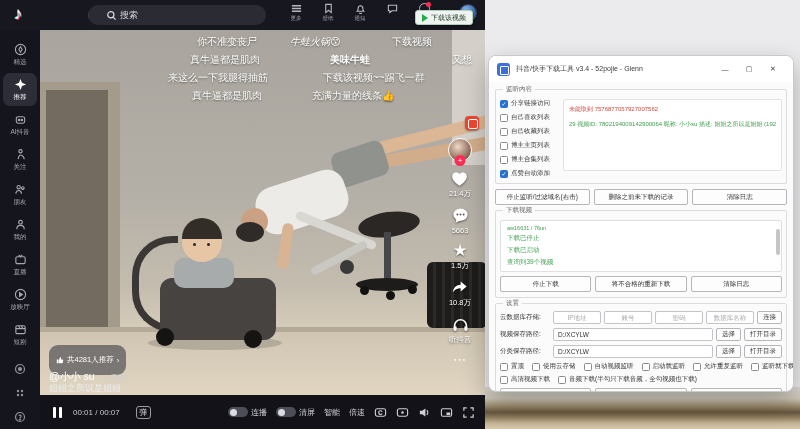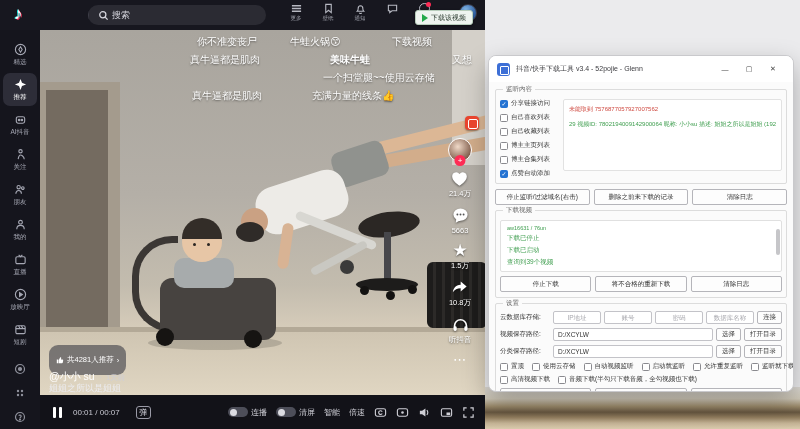--- a/index.html
+++ b/index.html
@@ -12,21 +12,21 @@
 
   
   .dy-header { position:absolute; left:0; top:0; width:485px; height:30px; background:#17171f; z-index:30; }
   .dy-logo { position:absolute; left:14px; top:4px; font-size:17px; font-weight:bold; color:#fff;
              text-shadow:-1px 0 0 #25f4ee, 1px 1px 0 #fe2c55; }
   .dy-search { position:absolute; left:88px; top:5px; width:178px; height:20px; background:#2b2b33;
                border-radius:11px; display:flex; align-items:center; overflow:hidden; }
   .dy-search input { flex:1; height:100%; background:transparent; border:none; outline:none;
                      color:#cfcfd6; font-size:8px; padding:0 8px; font-family:inherit; }
   .dy-search input::placeholder { color:#80808c; }
-  .dy-search-btn { display:flex; align-items:center; gap:3px; padding:0 9px; height:14px;
+  .dy-search-btn { display:flex; align-items:center; gap:3px; padding:0 17px; height:14px;
                    border-left:1px solid #3e3e48; color:#d6d6de; font-size:9px; cursor:pointer; }
   .dy-nav { position:absolute; right:50px; top:3px; display:flex; gap:10px; }
   .dy-nav-item { width:22px; display:flex; flex-direction:column; align-items:center; gap:1px; color:#b7b9c2; }
   .dy-nav-item .lab { font-size:5.5px; color:#9a9ca6; }
   .dy-ic { width:11px; height:11px; position:relative; }
   .dy-avatar { position:absolute; right:8px; top:4px; width:18px; height:18px; border-radius:50%;
                background:radial-gradient(circle at 35% 35%, #8cc0ef, #2e5fa3 70%); border:1px solid #3a3a46; }
   .red-dot { position:absolute; right:-2px; top:-2px; width:5px; height:5px; background:#fe2c55; border-radius:50%; }
   .dl-overlay { position:absolute; right:12px; top:10px; height:15px; z-index:40; display:flex; align-items:center;
                 gap:3px; padding:0 6px; background:#eef4ef; border:1px solid #b7cdbb; border-radius:3px;
@@ -344,26 +344,27 @@
       <div class="s-walker"></div>
       <div class="s-bwheel" style="left:116px;top:298px;"></div>
       <div class="s-bwheel" style="left:204px;top:300px;"></div>
       <div class="s-babybody"></div>
       <div class="s-babyhead"></div>
       <div class="s-babyhair"></div>
       <div class="s-eye" style="left:153px;top:213px;"></div>
       <div class="s-eye" style="left:167px;top:213px;"></div>
 
       <span class="dm" style="left:157px;top:5px;">你不准变丧尸</span>
-      <span class="dm" style="left:250px;top:5px;">牛蛙火锅😙</span>
+      <span class="dm" style="left:250px;top:5px;font-style:italic;">牛蛙火锅😙</span>
       <span class="dm" style="left:352px;top:5px;">下载视频</span>
       <span class="dm" style="left:150px;top:23px;">真牛逼都是肌肉</span>
       <span class="dm" style="left:290px;top:23px;font-weight:bold;">美味牛蛙</span>
       <span class="dm" style="left:412px;top:23px;">又想</span>
-      <span class="dm" style="left:283px;top:41px;">一个扫堂腿~~使用云存储</span>
+      <span class="dm" style="left:128px;top:41px;">来这么一下我腿得抽筋</span>
+      <span class="dm" style="left:283px;top:41px;">下载该视频~~踢飞一群</span>
       <span class="dm" style="left:152px;top:59px;">真牛逼都是肌肉</span>
       <span class="dm" style="left:272px;top:59px;">充满力量的线条👍</span>
 
       <div class="activity-badge"></div>
 
       <div class="rail">
         <div class="rail-item">
           <div class="rail-avatar">
             <span class="follow-plus">+</span>
           </div>

